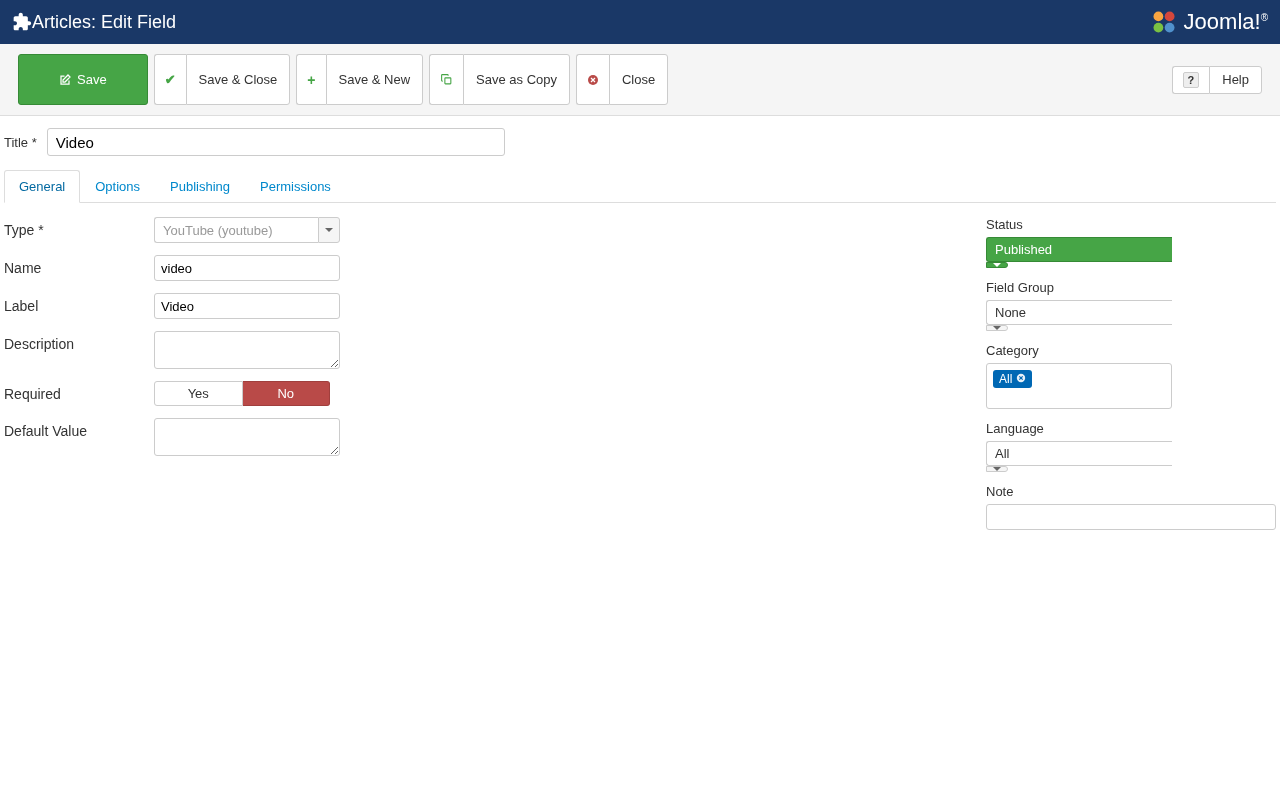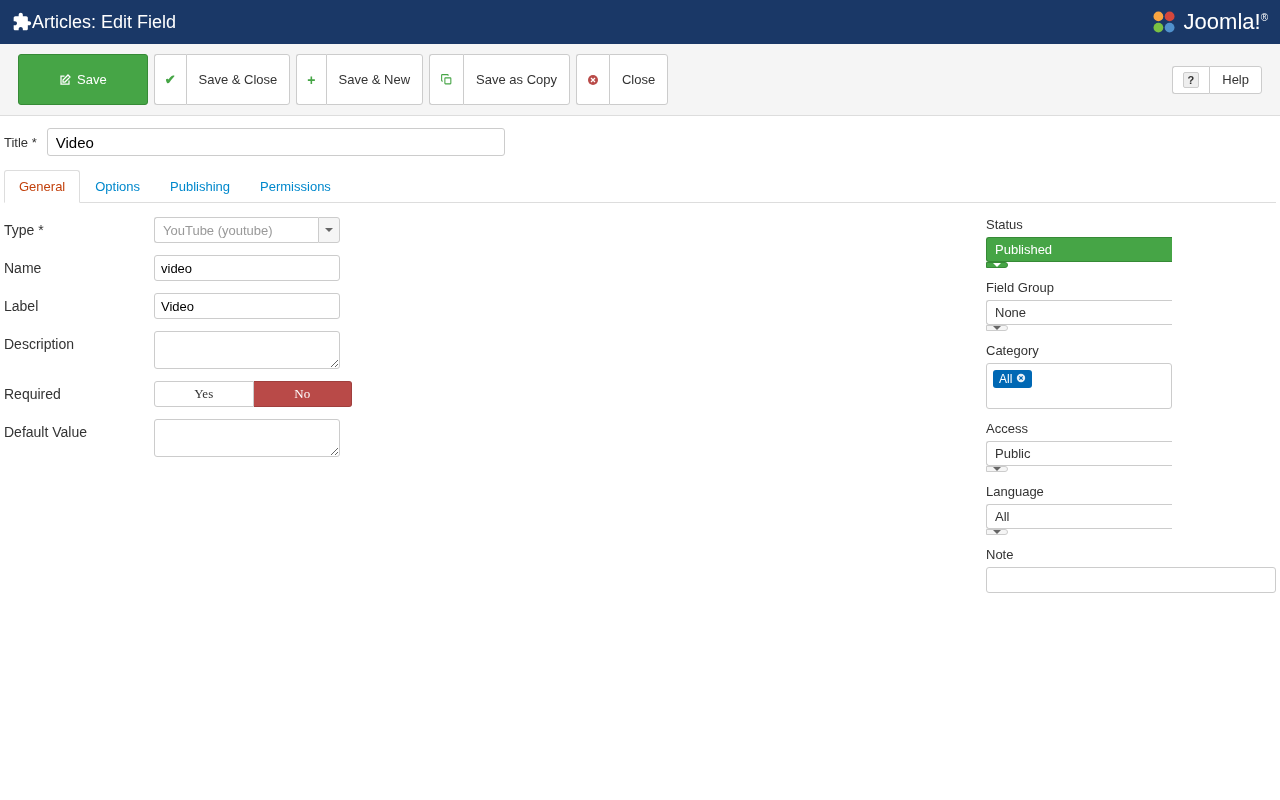--- a/index.html
+++ b/index.html
@@ -30,37 +30,37 @@
 .icon-plus { color: #46a546; font-weight: bold; font-size: 14px; }
 .icon-help { background: #eee; border: 1px solid #ccc; border-radius: 2px; padding: 1px 4px; font-weight: bold; font-size: 11px; }
 
 .content { padding: 12px 4px; }
 .title-row { display: flex; align-items: center; gap: 10px; margin-bottom: 14px; }
 .title-row label { font-size: 13px; }
 .title-input { width: 458px; height: 28px; border: 1px solid #ccc; border-radius: 3px; padding: 4px 8px; font-size: 15px; }
 
 .tabs { border-bottom: 1px solid #ddd; display: flex; }
 .tab { padding: 8px 14px; border: 1px solid transparent; cursor: pointer; font-size: 13px; color: #0088cc; margin-bottom: -1px; }
-.tab.active { border: 1px solid #ddd; border-bottom: 1px solid #fff; border-radius: 3px 3px 0 0; background: #fff; color: #c2410c; }
+.tab.active { border: 1px solid #ddd; border-bottom: 1px solid #fff; border-radius: 3px 3px 0 0; background: #fff; color: #0369a1; }
 
 .form-area { display: flex; padding-top: 14px; }
 .form-main { flex: 1; }
 .form-side { width: 290px; margin-left: 20px; }
 
 .form-row { display: flex; align-items: flex-start; margin-bottom: 12px; }
 .form-row > label { width: 150px; padding-top: 5px; font-size: 14px; }
 .form-control { width: 186px; height: 26px; border: 1px solid #ccc; border-radius: 3px; padding: 3px 6px; font-size: 13px; }
 .form-textarea { width: 186px; height: 38px; border: 1px solid #ccc; border-radius: 3px; padding: 3px 6px; font-size: 13px; resize: both; }
 
 .select-wrap { display: flex; width: 186px; }
 .select-text { flex: 1; border: 1px solid #ccc; border-right: none; border-radius: 3px 0 0 3px; padding: 4px 8px; font-size: 13px; color: #999; background: #fff; height: 26px; display: flex; align-items: center; }
 .select-caret { width: 22px; border: 1px solid #ccc; border-radius: 0 3px 3px 0; background: #f5f5f5; display: flex; align-items: center; justify-content: center; cursor: pointer; }
 .caret { width: 0; height: 0; border-left: 4px solid transparent; border-right: 4px solid transparent; border-top: 4px solid #666; }
 
-.radio-group { display: flex; width: 198px; font-family: Liberation Serif, serif; }
+.radio-group { display: flex; width: 176px; }
 .radio-btn { flex: 1; text-align: center; padding: 4px 0; border: 1px solid #ccc; font-size: 13px; cursor: pointer; }
 .radio-btn:first-child { border-radius: 3px 0 0 3px; }
 .radio-btn:last-child { border-radius: 0 3px 3px 0; border-left: none; }
 .radio-btn.active-no { background: #b94a48; border-color: #a03f3d; color: #fff; }
 
 .side-group { margin-bottom: 12px; }
 .side-label { font-size: 13px; margin-bottom: 5px; }
 .side-select { display: flex; width: 186px; flex-direction: column; }
 .side-select .select-text { color: #333; }
 .side-select.published .select-text { background: #46a546; border-color: #368a36; color: #fff; }
@@ -230,29 +230,20 @@
             <span class="tag-close">
               <svg width="10" height="10" viewBox="0 0 24 24">
                   <circle cx="12" cy="12" r="10" fill="#fff" opacity="0.9"></circle>
                   <path d="M8 8l8 8M16 8l-8 8" stroke="#0068b4" stroke-width="3"></path>
                 </svg>
             </span>
           </span>
         </div>
       </div>
 
-      <div class="side-group">
-        <div class="side-label">Access</div>
-        <div class="side-select">
-          <div class="select-text">Public</div>
-          <div class="select-caret">
-              <div class="caret"></div>
-            </div>
-        </div>
-      </div>
 
       <div class="side-group">
         <div class="side-label">Language</div>
         <div class="side-select">
           <div class="select-text">All</div>
           <div class="select-caret">
               <div class="caret"></div>
             </div>
         </div>
       </div>

